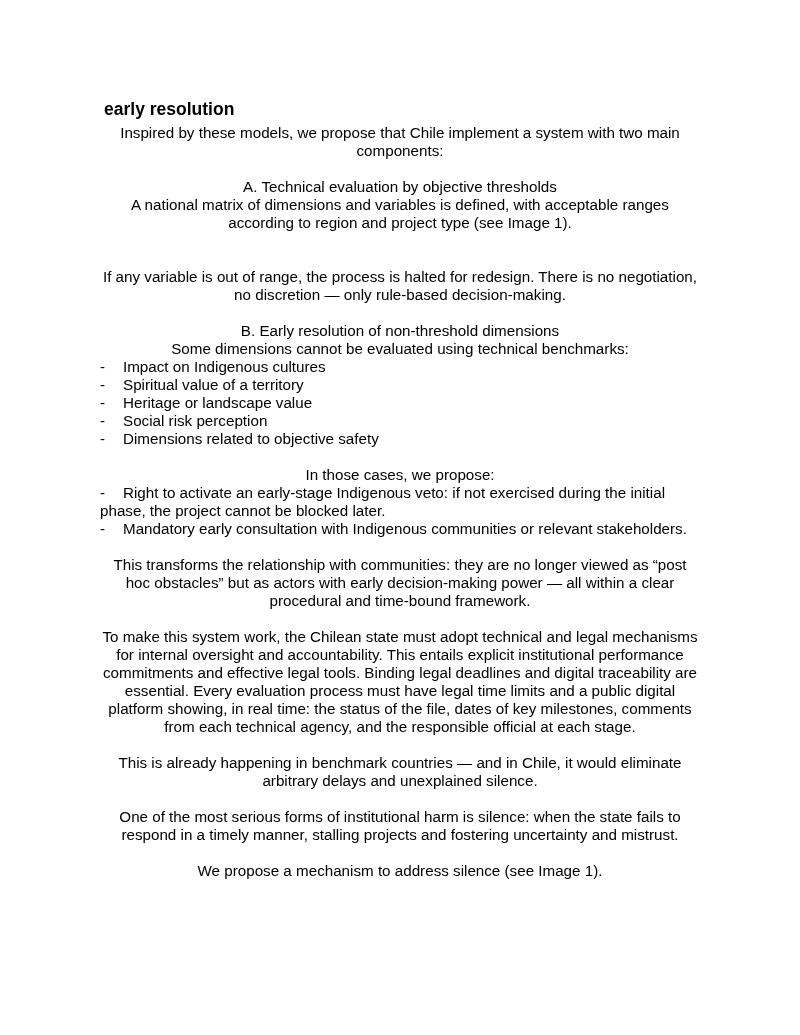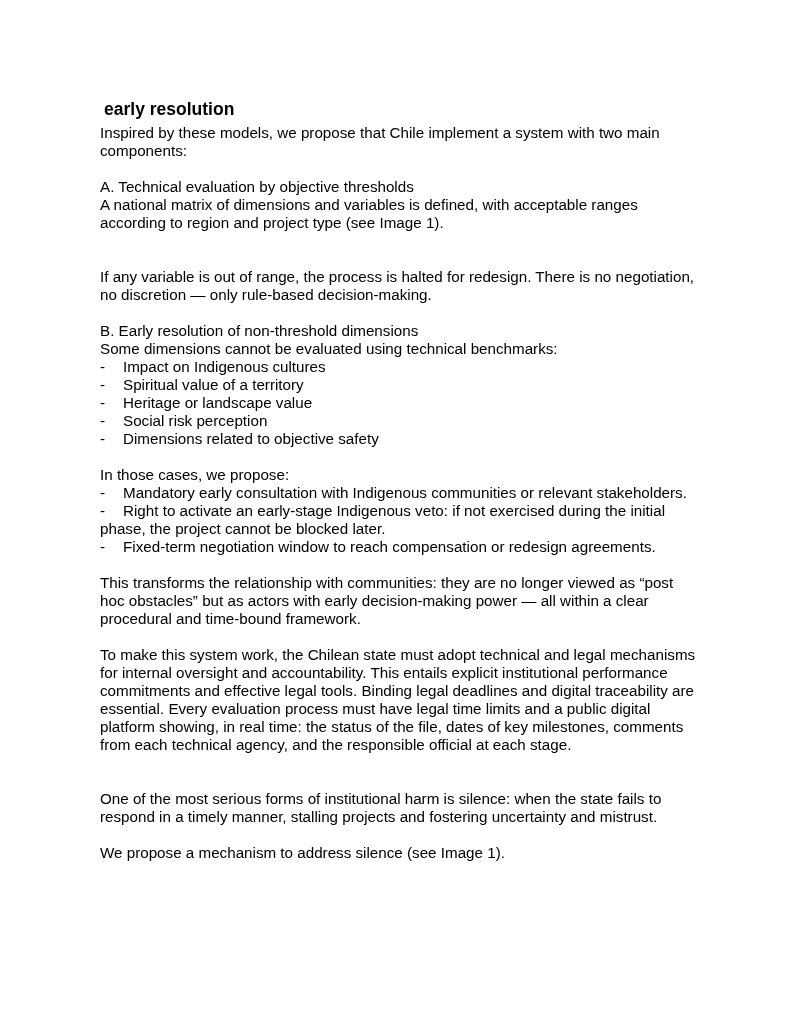--- a/index.html
+++ b/index.html
@@ -24,20 +24,21 @@
       line-height: 18px;
     }
     .section-title {
       font-size: 17.5px;
       font-weight: bold;
       line-height: 21px;
       margin: 4px;
     }
     p {
       margin: 0;
+      text-align: center;
     }
     .gap {
       height: 18px;
     }
     .subhead {
       font-weight: normal;
     }
     .dash-item {
       position: relative;
       padding-left: 23px;
@@ -102,33 +103,31 @@
       <span class="dash">-</span>
       <span>Dimensions related to objective safety</span>
     </div>
   </div>
 
   <div class="gap"></div>
 
   <p class="subhead">In those cases, we propose:</p>
   <div class="list">
     <div class="dash-item hanging">
-      <span class="dash">-</span><span>Mandatory early consultation with Indigenous communities or relevant stakeholders.</span>
-    </div>
-    <div class="dash-item hanging">
       <span class="dash">-</span><span>Right to activate an early-stage Indigenous veto: if not exercised during the initial phase, the project cannot be blocked later.</span>
     </div>
     <div class="dash-item hanging">
-      <span class="dash">-</span><span>Fixed-term negotiation window to reach compensation or redesign agreements.</span>
+      <span class="dash">-</span><span>Mandatory early consultation with Indigenous communities or relevant stakeholders.</span>
     </div>
   </div>
 
   <div class="gap"></div>
   <p>This transforms the relationship with communities: they are no longer viewed as “post hoc obstacles” but as actors with early decision-making power — all within a clear procedural and time-bound framework.</p>
   <div class="gap"></div>
   <p>To make this system work, the Chilean state must adopt technical and legal mechanisms for internal oversight and accountability. This entails explicit institutional performance commitments and effective legal tools. Binding legal deadlines and digital traceability are essential. Every evaluation process must have legal time limits and a public digital platform showing, in real time: the status of the file, dates of key milestones, comments from each technical agency, and the responsible official at each stage.</p>
   <div class="gap"></div>
+  <p>This is already happening in benchmark countries — and in Chile, it would eliminate arbitrary delays and unexplained silence.</p>
   <div class="gap"></div>
   <p>One of the most serious forms of institutional harm is silence: when the state fails to respond in a timely manner, stalling projects and fostering uncertainty and mistrust.</p>
   <div class="gap"></div>
   <p>We propose a mechanism to address silence (see Image 1).</p>
 
 </div>
 
 </body></html>

